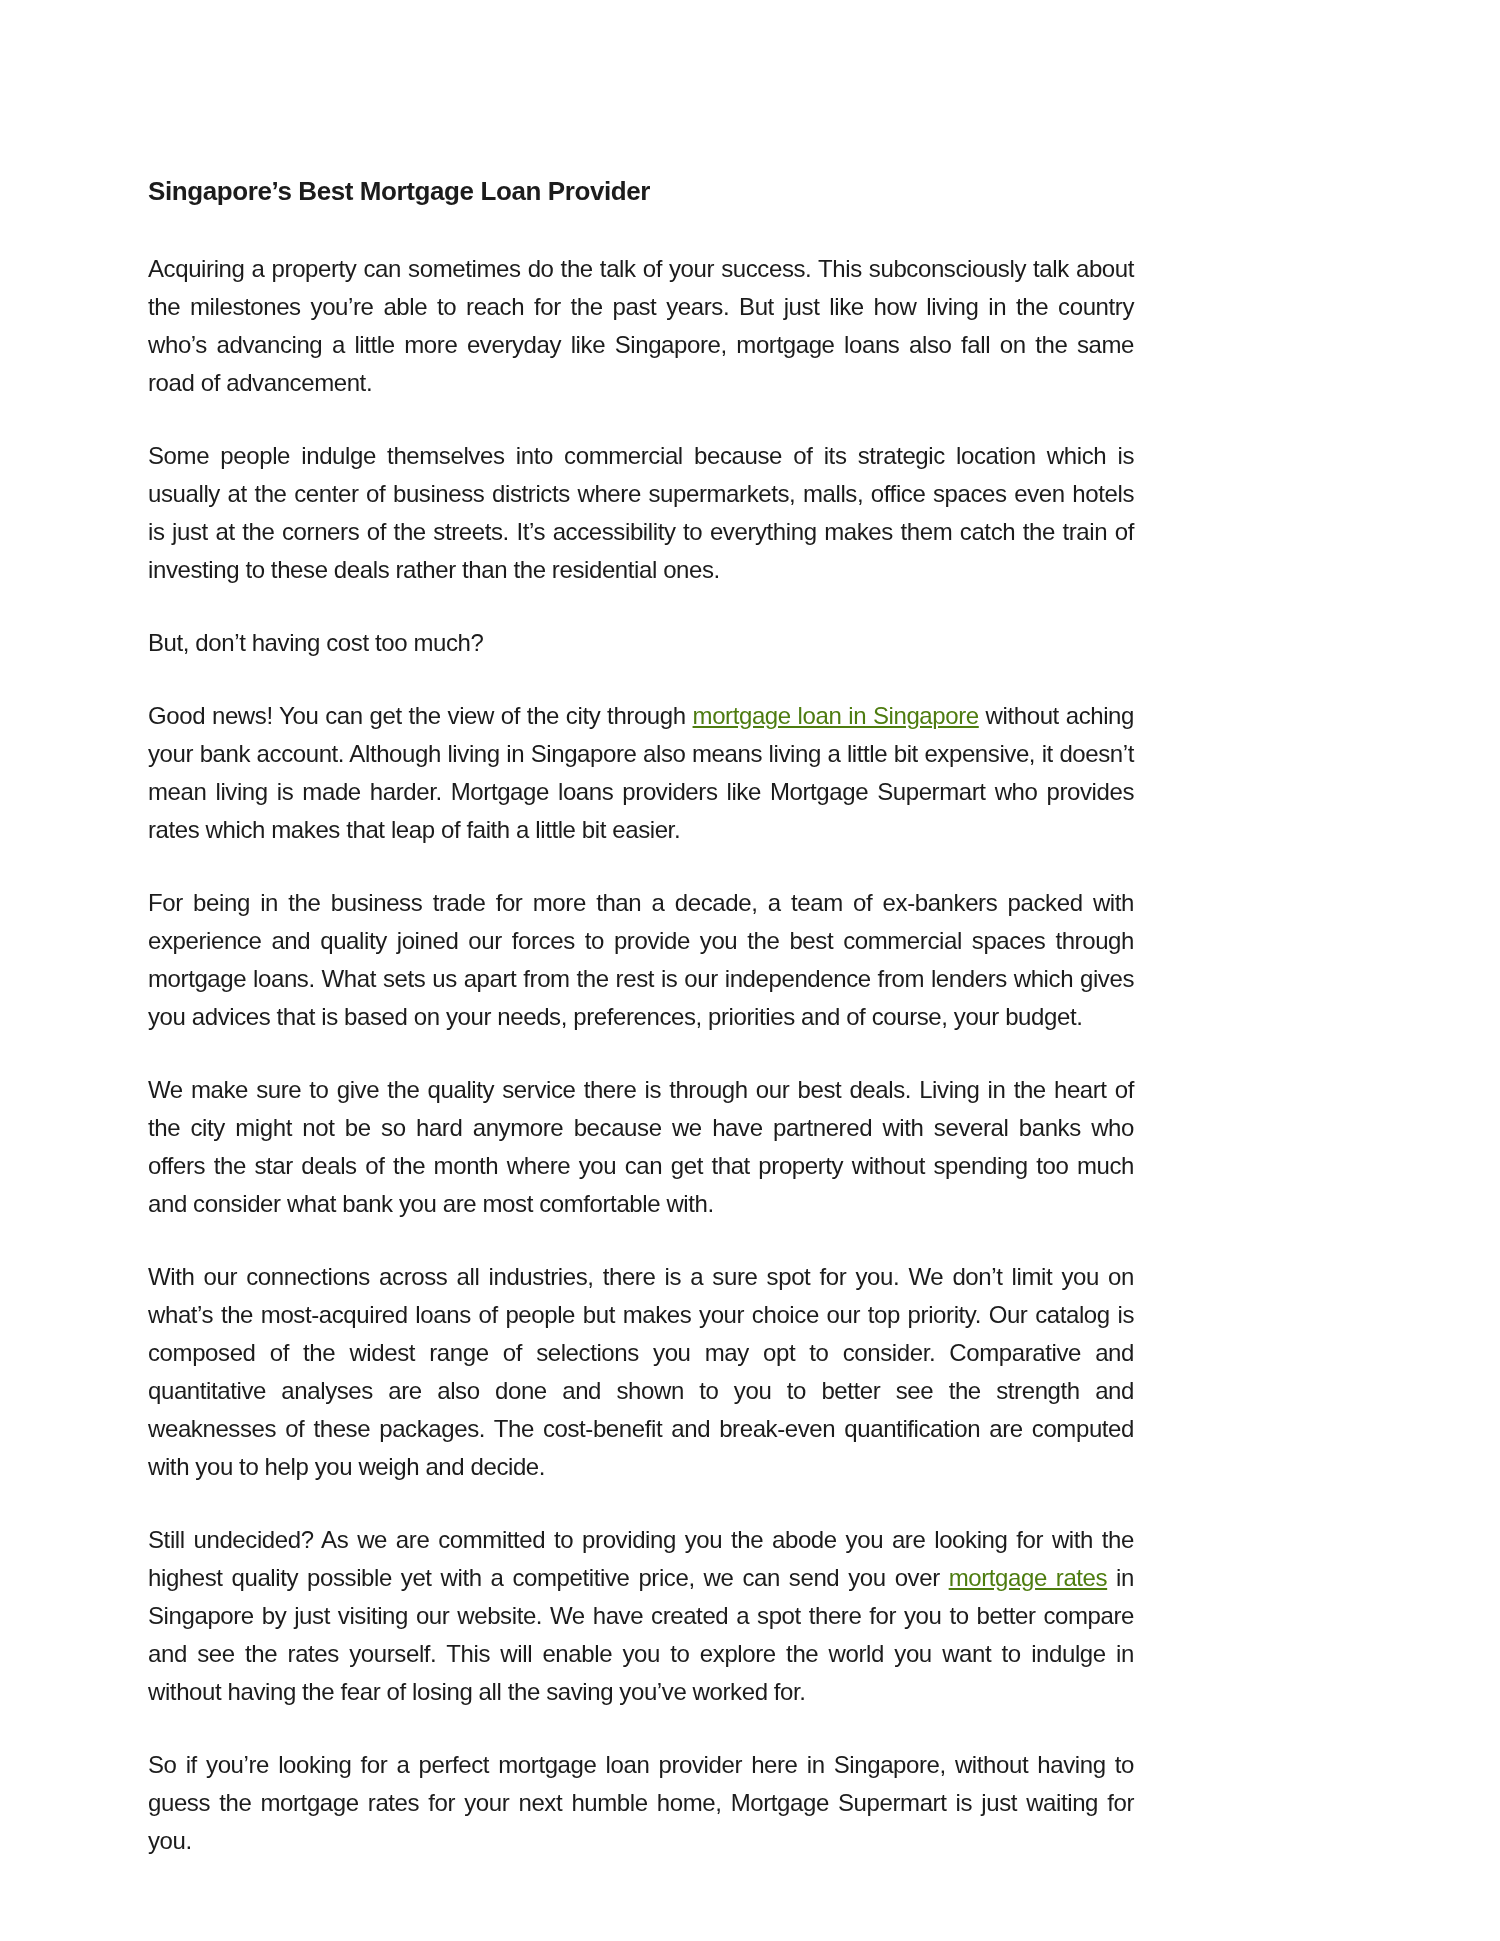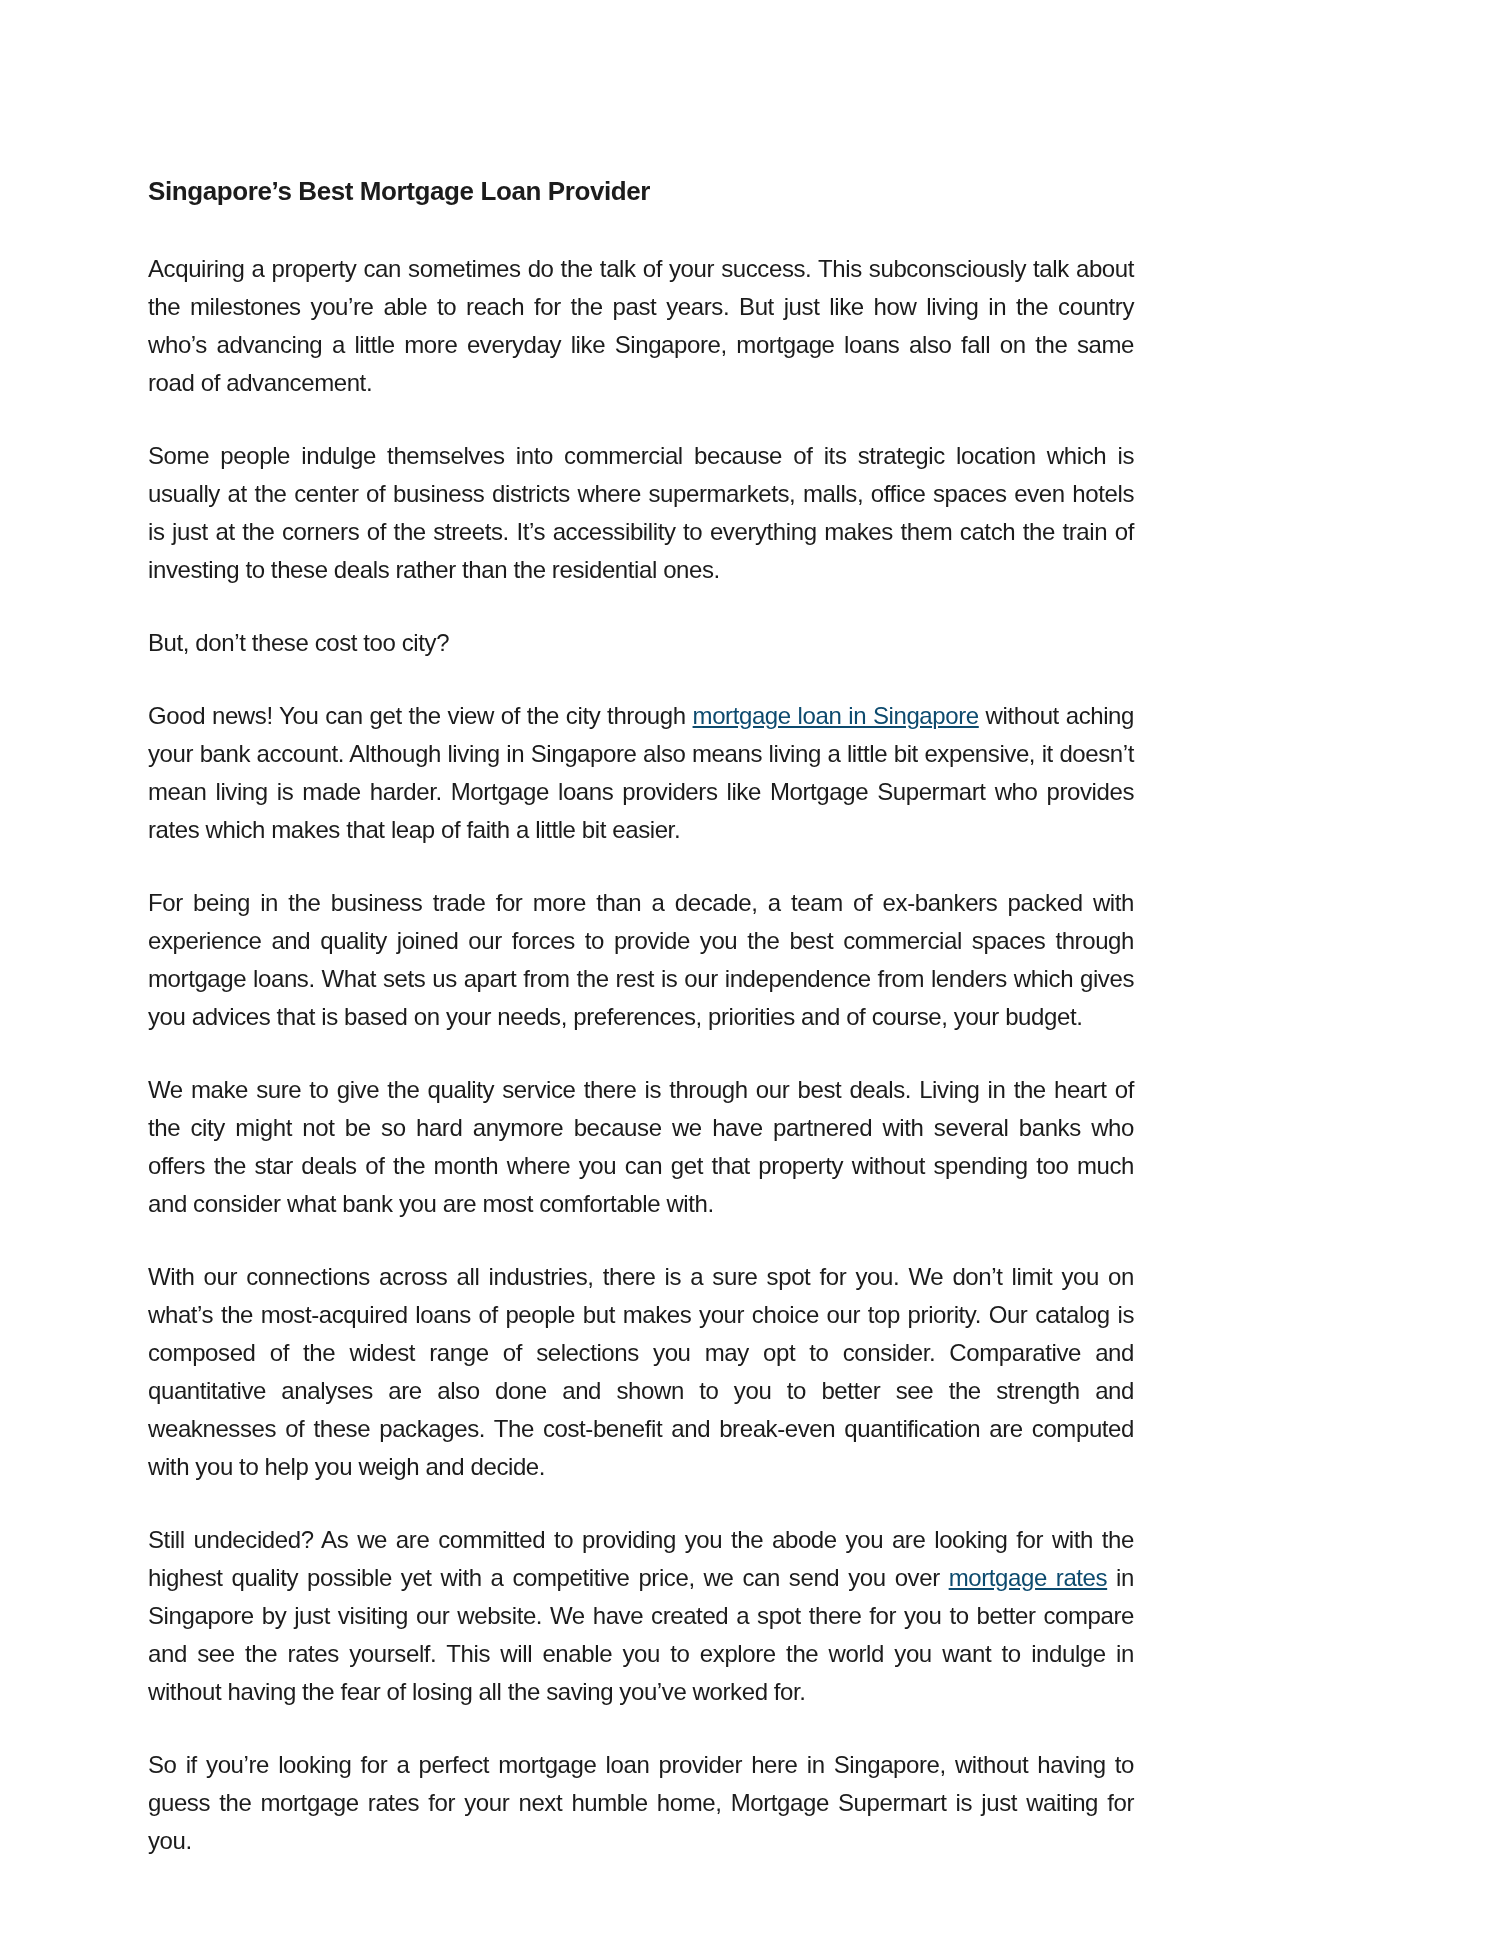--- a/index.html
+++ b/index.html
@@ -29,34 +29,34 @@
     margin: 0 0 40px 0;
   }
   .para {
     font-size: 24px;
     letter-spacing: -0.4px;
     line-height: 38px;
     margin: 0 0 35px 0;
     text-align: justify;
   }
   .para a {
-    color: #0c4a6e;
+    color: #4d7c0f;
     text-decoration: underline;
     cursor: pointer;
   }
 </style>
 </head>
 <body>
 
 <div class="page">
   <h1 class="doc-title">Singapore’s Best Mortgage Loan Provider</h1>
   <div id="paragraphs">
       <p class="para"><span>Acquiring a property can sometimes do the talk of your success. This subconsciously talk about the milestones you’re able to reach for the past years. But just like how living in the country who’s advancing a little more everyday like Singapore, mortgage loans also fall on the same road of advancement.</span></p>
       <p class="para"><span>Some people indulge themselves into commercial because of its strategic location which is usually at the center of business districts where supermarkets, malls, office spaces even hotels is just at the corners of the streets. It’s accessibility to everything makes them catch the train of investing to these deals rather than the residential ones.</span></p>
-      <p class="para"><span>But, don’t these cost too city?</span></p>
+      <p class="para"><span>But, don’t having cost too much?</span></p>
       <p class="para"><span>Good news! You can get the view of the city through </span><a href="#">mortgage loan in Singapore</a><span> without aching your bank account. Although living in Singapore also means living a little bit expensive, it doesn’t mean living is made harder. Mortgage loans providers like Mortgage Supermart who provides rates which makes that leap of faith a little bit easier.</span></p>
       <p class="para"><span>For being in the business trade for more than a decade, a team of ex-bankers packed with experience and quality joined our forces to provide you the best commercial spaces through mortgage loans. What sets us apart from the rest is our independence from lenders which gives you advices that is based on your needs, preferences, priorities and of course, your budget.</span></p>
       <p class="para"><span>We make sure to give the quality service there is through our best deals. Living in the heart of the city might not be so hard anymore because we have partnered with several banks who offers the star deals of the month where you can get that property without spending too much and consider what bank you are most comfortable with.</span></p>
       <p class="para"><span>With our connections across all industries, there is a sure spot for you. We don’t limit you on what’s the most-acquired loans of people but makes your choice our top priority. Our catalog is composed of the widest range of selections you may opt to consider. Comparative and quantitative analyses are also done and shown to you to better see the strength and weaknesses of these packages. The cost-benefit and break-even quantification are computed with you to help you weigh and decide.</span></p>
       <p class="para"><span>Still undecided? As we are committed to providing you the abode you are looking for with the highest quality possible yet with a competitive price, we can send you over </span><a href="#">mortgage rates</a><span> in Singapore by just visiting our website. We have created a spot there for you to better compare and see the rates yourself. This will enable you to explore the world you want to indulge in without having the fear of losing all the saving you’ve worked for.</span></p>
       <p class="para"><span>So if you’re looking for a perfect mortgage loan provider here in Singapore, without having to guess the mortgage rates for your next humble home, Mortgage Supermart is just waiting for you.</span></p>
     </div>
 </div>
 
 </body></html>

